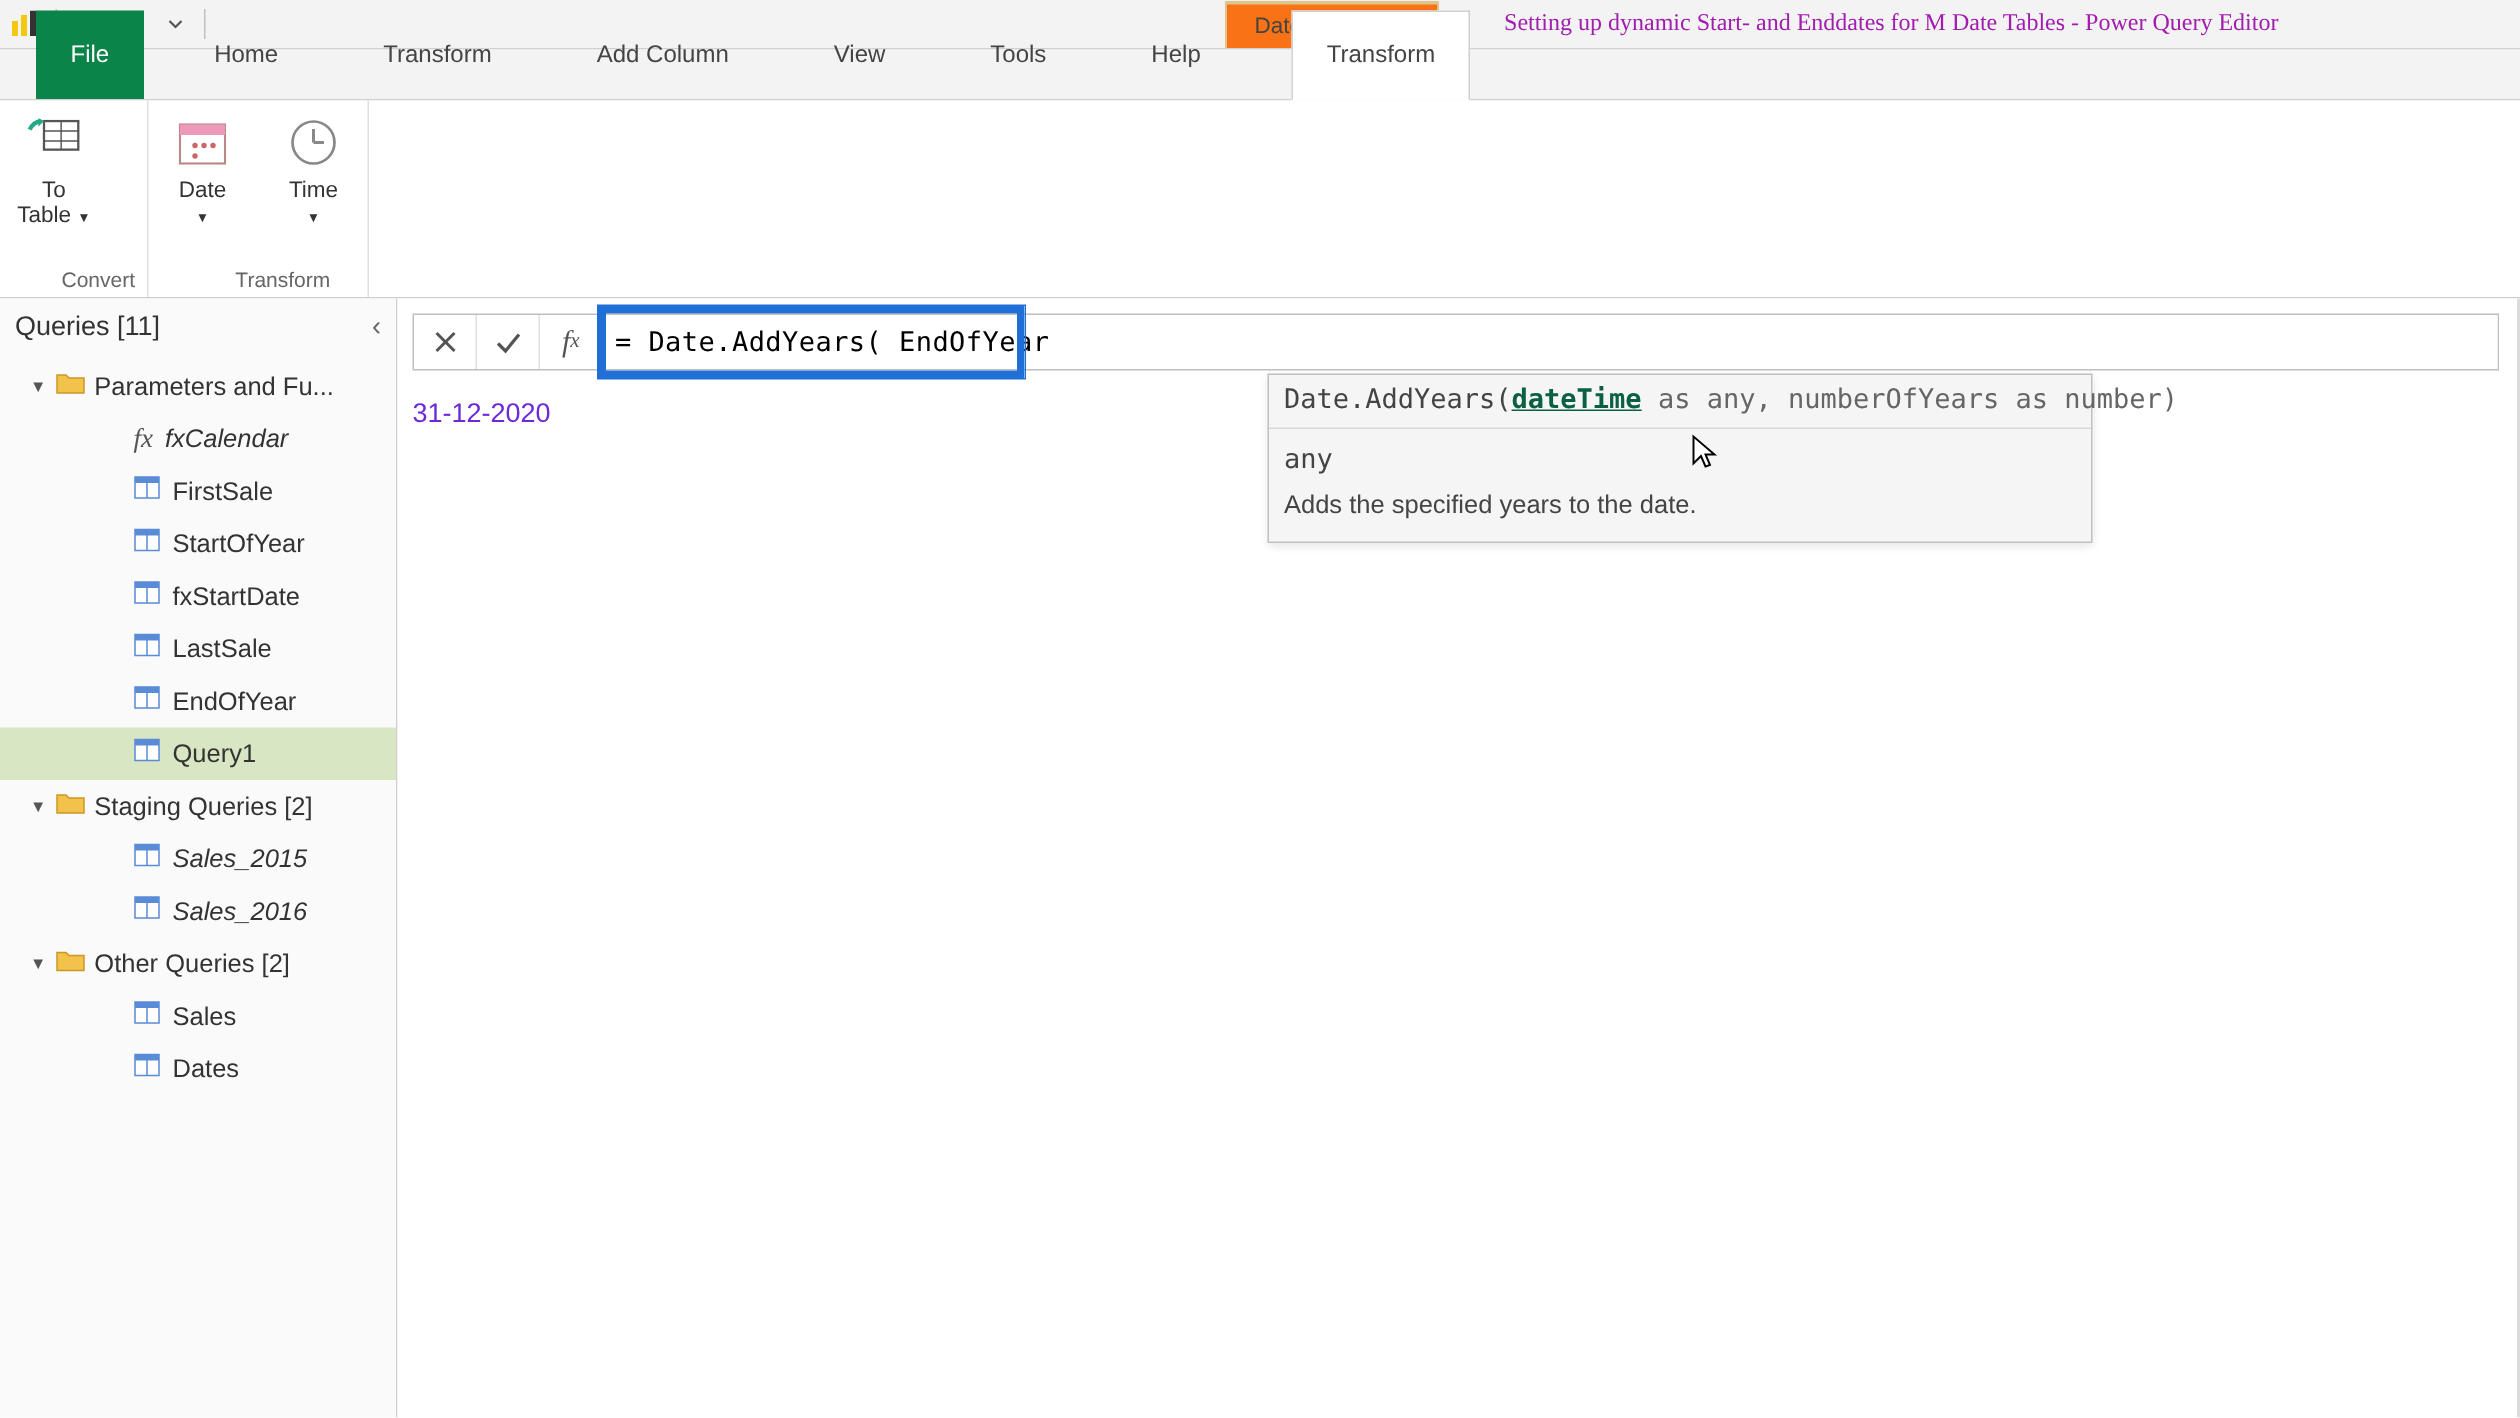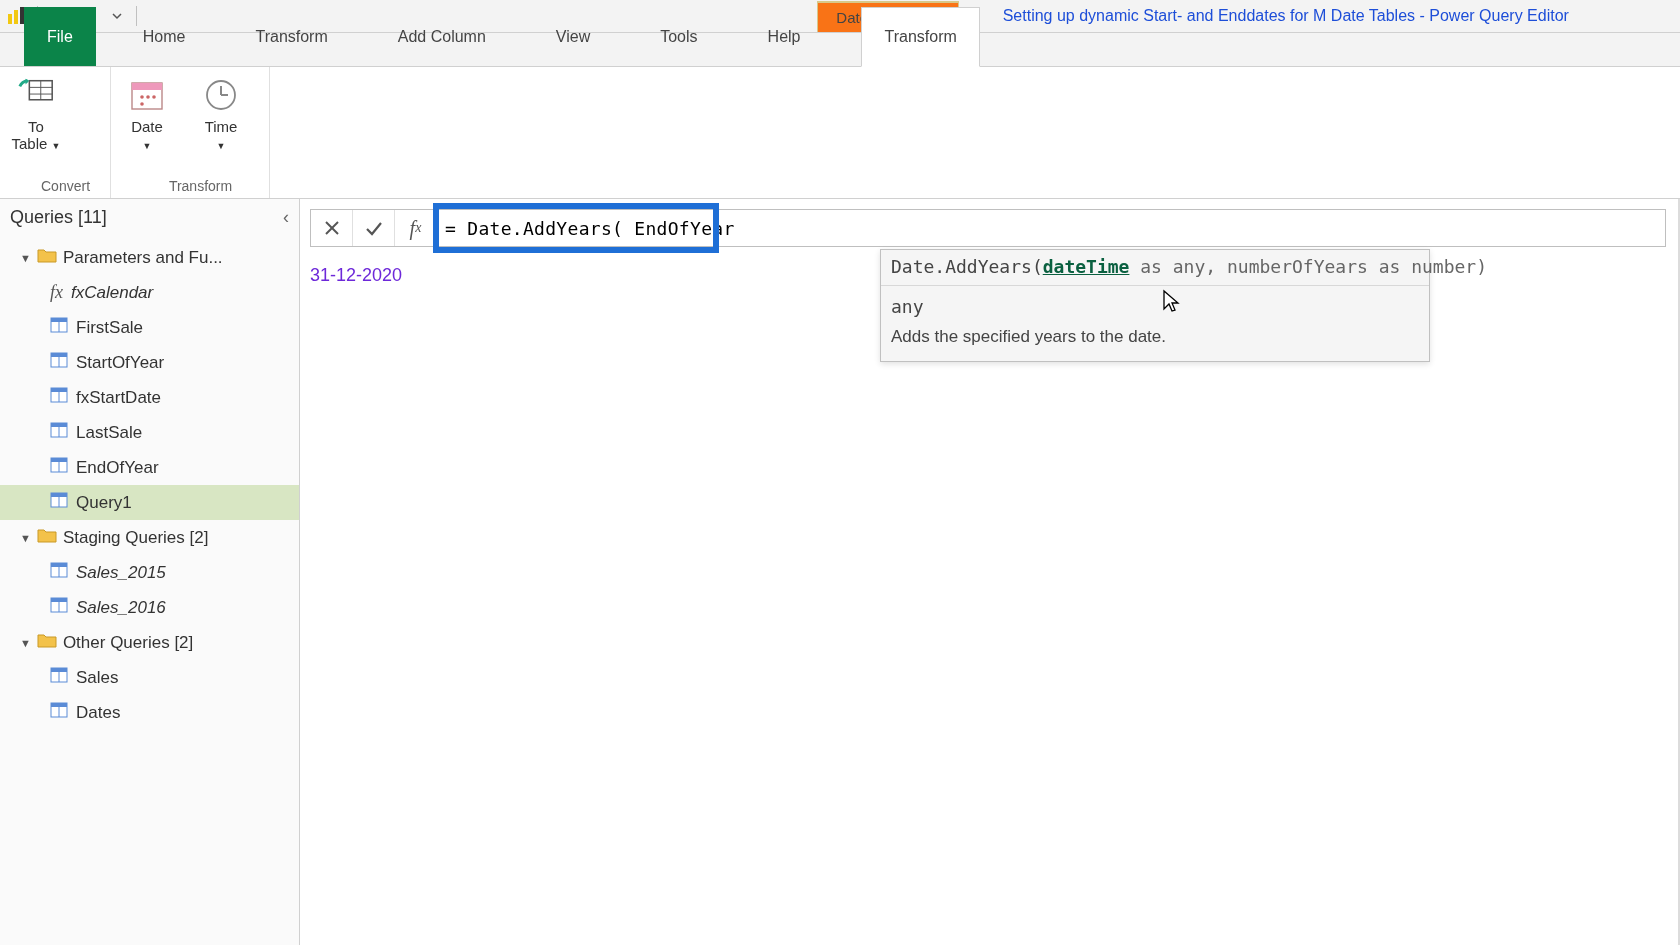--- a/index.html
+++ b/index.html
@@ -4,54 +4,54 @@
   <style>
     * { box-sizing: border-box; margin: 0; padding: 0; }
     body { font-family: "Segoe UI", Tahoma, sans-serif; font-size: 14px; color: #333; background: #fff; overflow: hidden; width: 1680px; height: 945px; }
 
     
     .title-bar { height: 33px; display: flex; align-items: center; background: #f3f3f3; border-bottom: 1px solid #d0d0d0; }
     .app-icon { width: 24px; height: 24px; margin: 0 6px 0 4px; display:flex; align-items:center; justify-content:center; }
     .qat { display: flex; align-items: center; gap: 2px; }
     .qat-btn { width: 28px; height: 28px; display: flex; align-items: center; justify-content: center; cursor: default; }
     .context-tab { margin-left: auto; margin-right: 0; background: #f97316; padding: 6px 18px; font-size: 15px; color: #444; border-left:1px solid #d8c88a; border-right:1px solid #d8c88a; border-top:2px solid #d8c88a;}
-    .doc-title { flex: 1; text-align: left; padding-left: 44px; font-size: 16px; color: #1d4ed8; }
+    .doc-title { flex: 1; text-align: left; padding-left: 44px; font-size: 16px; color: #a21caf; font-family: Liberation Serif, serif; }
     .doc-title-wrap { display:flex; align-items:center; flex:1; }
 
     
     .ribbon-tabs { height: 34px; display: flex; align-items: flex-end; background: #f3f3f3; border-bottom: 1px solid #d0d0d0; }
     .ribbon-tab { padding: 20px 22px; font-size: 16px; color: #444; cursor: default; border: 1px solid transparent; border-bottom: none; margin-left: 24px; }
     .ribbon-tab.file { background: #0b8449; color: #fff; }
     .ribbon-tab.active { background: #fff; border: 1px solid #d0d0d0; border-bottom: 1px solid #fff; margin-bottom: -1px; }
 
     
     .ribbon-content { height: 132px; display: flex; background: #fff; border-bottom: 1px solid #d0d0d0; }
-    .ribbon-group { display: flex; flex-direction: column; padding: 4px 20px 0 8px; border-right: 1px solid #e0e0e0;}
+    .ribbon-group { display: flex; flex-direction: column; padding: 4px 8px 0 8px; border-right: 1px solid #e0e0e0;}
     .ribbon-group-inner { display:flex; gap: 18px; flex:1; align-items:flex-start; padding-top:4px;}
     .ribbon-btn { display: flex; flex-direction: column; align-items: center; width: 56px; cursor: default; }
     .ribbon-btn-icon { width: 40px; height: 40px; display:flex; align-items:center; justify-content:center; }
     .ribbon-btn-label { font-size: 15px; margin-top: 4px; text-align: center; line-height:1.1; }
     .ribbon-group-title { font-size: 14px; color: #666; text-align: center; padding: 4px 0; margin-left: 33px; }
     .drop-arrow { font-size: 9px; line-height:1; }
 
     
     .main { display: flex; height: calc(945px - 33px - 34px - 132px); }
 
     
-    .queries-panel { width: 300px; border-right: 1px solid #d0d0d0; background: #fafafa; display:flex; flex-direction:column;}
+    .queries-panel { width: 265px; border-right: 1px solid #d0d0d0; background: #fafafa; display:flex; flex-direction:column;}
     .queries-header { display: flex; align-items: center; padding: 8px 10px; font-size: 18px; }
     .queries-header .collapse { margin-left: auto; font-size: 18px; color:#666; }
     .tree { padding: 4px 0; overflow:auto; }
     .tree-folder { display: flex; align-items: center; padding: 7px 6px 7px 20px; font-size: 17px; cursor: default; color:#333;}
     .tree-folder .caret { font-size: 11px; margin-right: 6px; color:#555;}
     .tree-folder .fld-icon { margin-right: 6px; }
     .tree-item { display: flex; align-items: center; padding: 7px 6px 7px 50px; font-size: 17px; cursor: default; }
     .tree-item.italic { font-style: italic; }
     .tree-item.selected { background: #d8e6c3; }
-    .tree-item .q-icon { margin-right: 8px; }
+    .tree-item .q-icon { margin-right: 8px; margin-left: 39px; }
 
     
     .editor { flex: 1; position: relative; background: #fff; }
     .formula-bar { display: flex; align-items: stretch; border: 1px solid #bfbfbf; margin: 10px 14px 0 10px; height: 38px; background:#fff;}
     .fb-btn { width: 42px; display: flex; align-items: center; justify-content: center; border-right: 1px solid #e0e0e0; font-size: 20px; color:#555;}
     .fb-input-wrap { flex: 1; display: flex; align-items: center; position: relative; }
     .fb-highlight { position:absolute; left:-3px; top:-6px; bottom:-6px; width:284px; border:5px solid #1f6fd6; box-shadow: 0 0 0 1px #1f6fd6; pointer-events:none;}
     .fb-input { width:100%; height:100%; border:none; outline:none; font-family: Consolas, monospace; font-size: 18px; padding-left: 8px; letter-spacing:0.3px;}
     .result-cell { margin: 18px 14px 0 10px; font-size: 18px; color:#6d28d9; }
 

